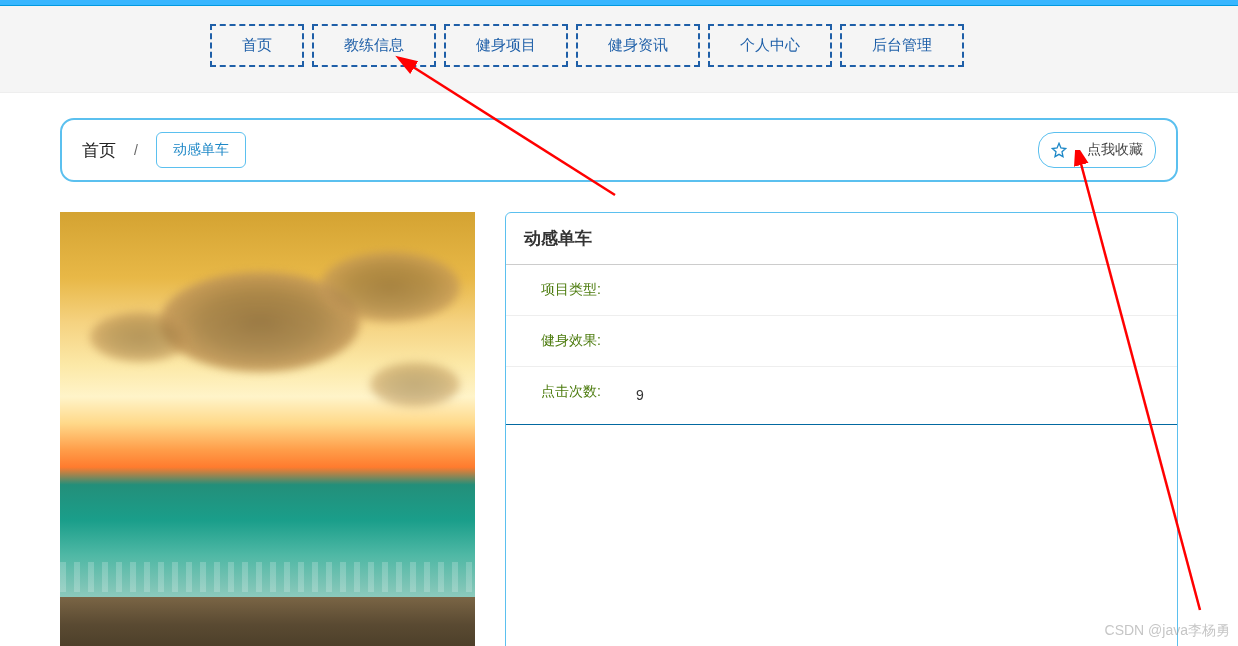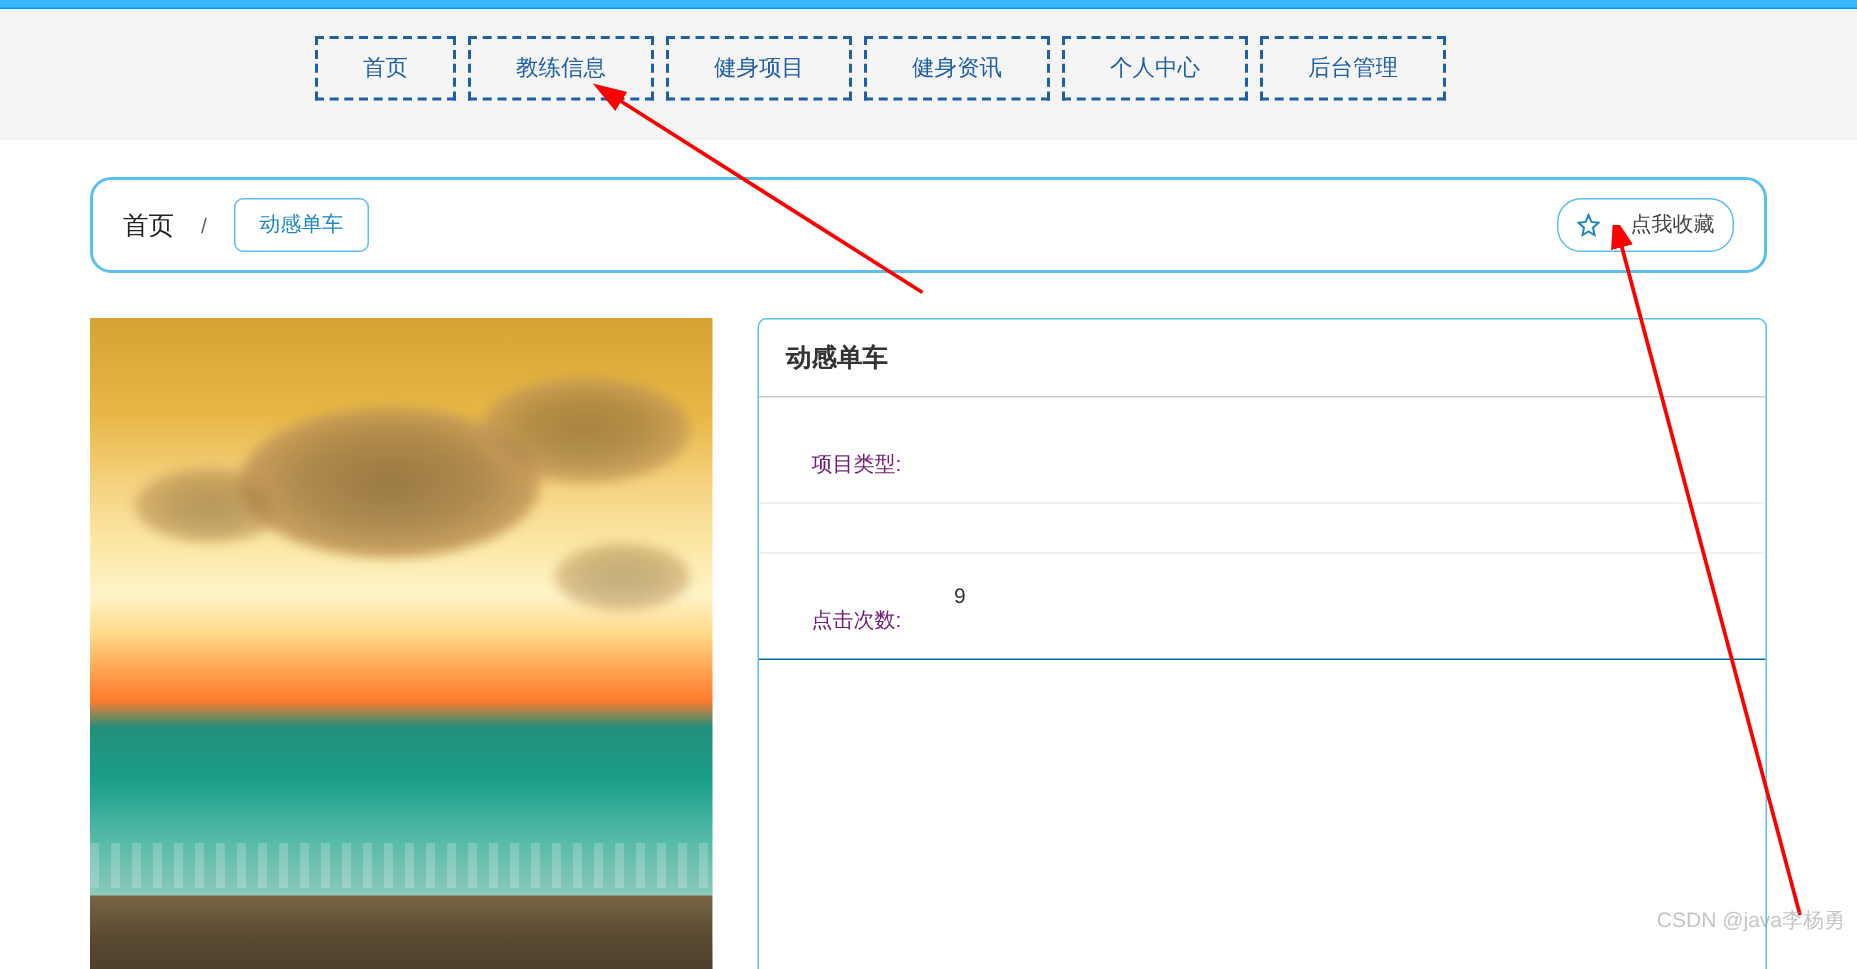--- a/index.html
+++ b/index.html
@@ -132,38 +132,37 @@
     }
     .detail-row {
       display: flex;
       border-bottom: 1px solid #eee;
       padding: 16px 0;
     }
     .detail-row:last-child { border-bottom: 1px solid #0369a1; }
     .detail-label {
       width: 130px;
       padding-left: 35px;
-      color: #701a75;
+      color: #4d7c0f;
       flex-shrink: 0;
-      margin-top: 20px;
     }
     .detail-value {
       flex: 1;
       padding-right: 20px;
       line-height: 1.8;
       color: #333;
     }
     .arrow {
       position: absolute;
       pointer-events: none;
     }
     .watermark {
       position: fixed;
       right: 8px;
-      bottom: 23px;
+      bottom: 6px;
       color: rgba(150,150,150,0.55);
       font-size: 14px;
     }
   </style>
 </head>
 <body>
 
 <div class="top-bar"></div>
 
 <div class="nav-container">
@@ -200,20 +199,21 @@
       <div class="cloud c4"></div>
       <div class="sea-waves"></div>
       <div class="rocks"></div>
     </div>
     <div class="detail-panel">
       <div class="detail-header">动感单车</div>
       <div class="detail-row">
         <div class="detail-label">项目类型:</div>
       </div>
       <div class="detail-row">
+        <div class="detail-label">健身效果:</div>
       </div>
       <div class="detail-row">
         <div class="detail-label">点击次数:</div>
         <div class="detail-value">9</div>
       </div>
     </div>
   </div>
 </div>
 
 <svg class="arrow" style="left:395px; top:55px;" width="230" height="150">

